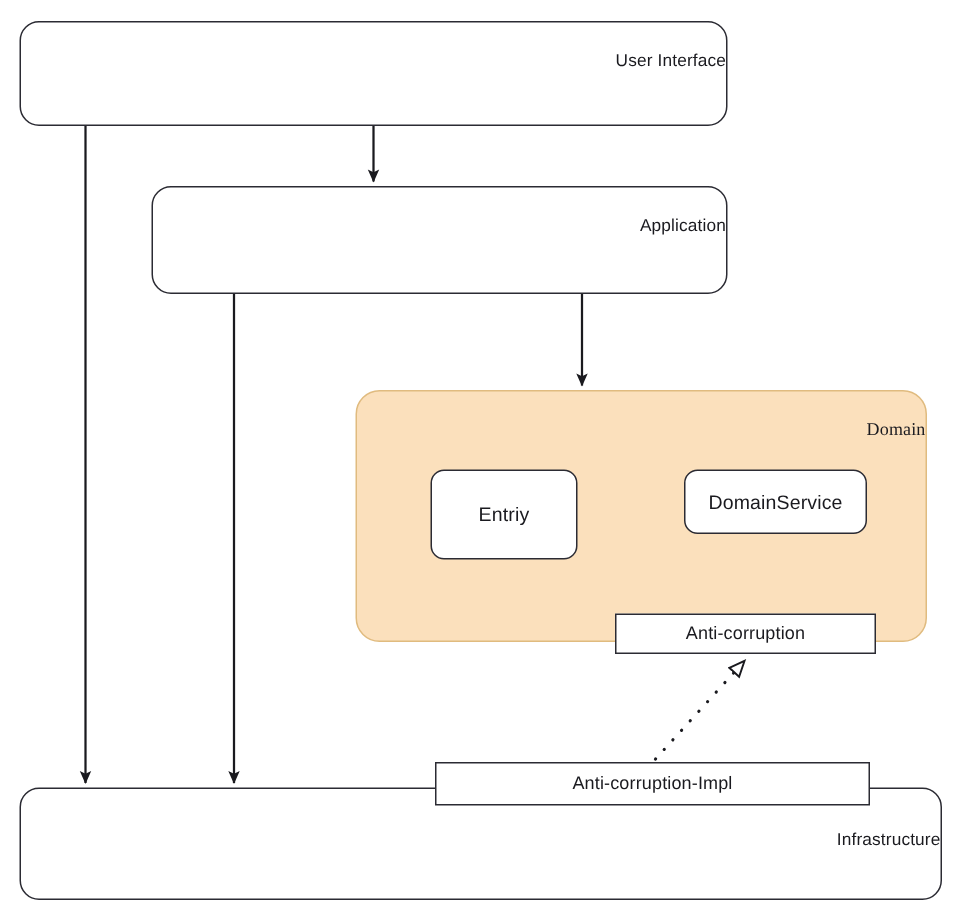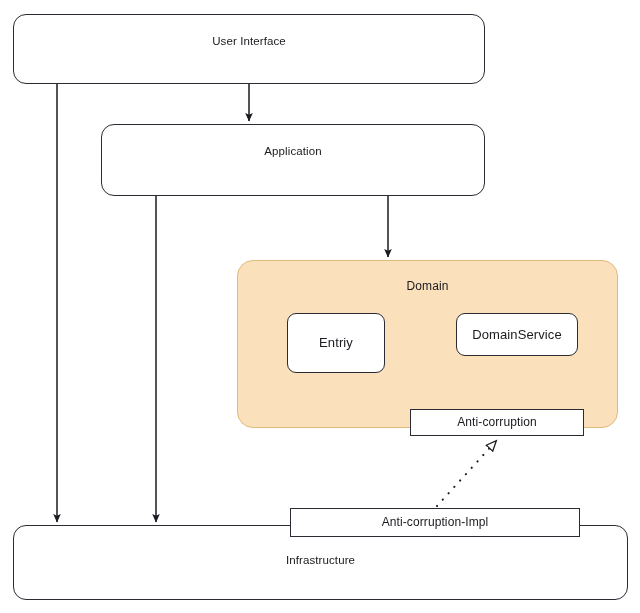--- a/index.html
+++ b/index.html
@@ -44,21 +44,21 @@
   }
   .node.rounded-sm {
     border-radius: 9px;
   }
   .node.sharp {
     border-radius: 0;
   }
   
   .node.layer {
     align-items: flex-start;
-    justify-content: center;
+    justify-content: flex-end;
   }
   .layer > .node-label {
     margin-top: 20px;
   }
   .node-label {
     color: #1a1a1f;
     font-size: 11.5px;
     line-height: 1.2;
     letter-spacing: 0.1px;
     white-space: nowrap;
@@ -72,20 +72,21 @@
   }
   
   #node-domain {
     background: #fbe0bc;
     border: 1.6px solid #e0bb7f;
     border-radius: 16px;
   }
   #node-domain > .node-label {
     margin-top: 18px;
     font-size: 12px;
+    font-family: Liberation Serif, serif;
   }
   
   .straddle {
     z-index: 4;
   }
 </style>
 </head>
 <body>
 
 <div id="diagram-canvas">

